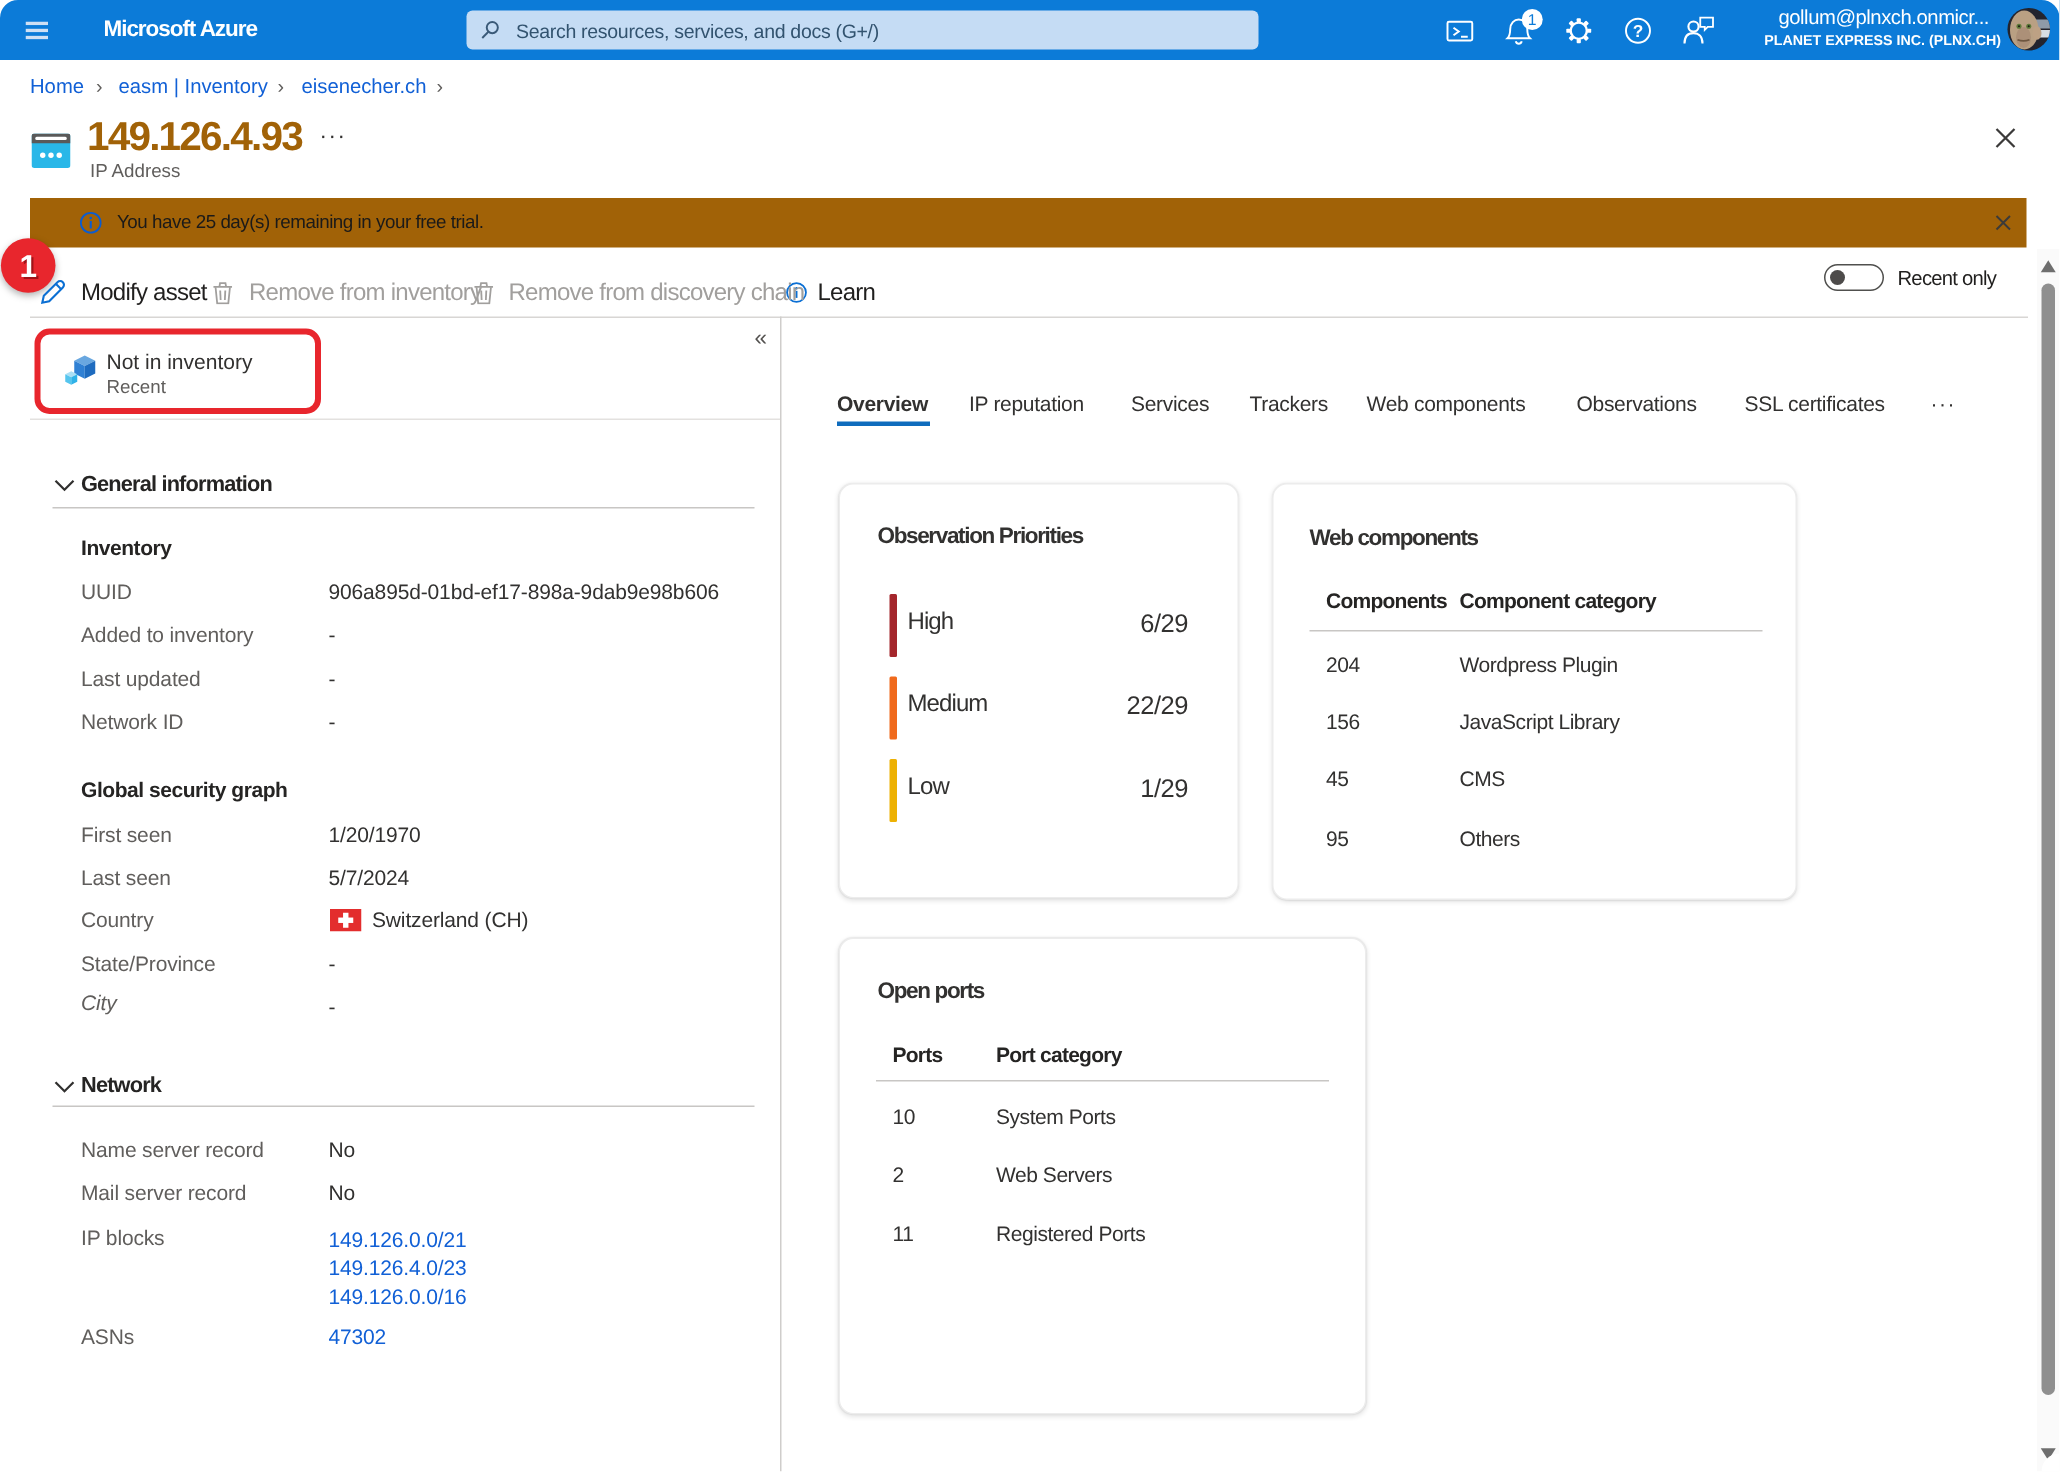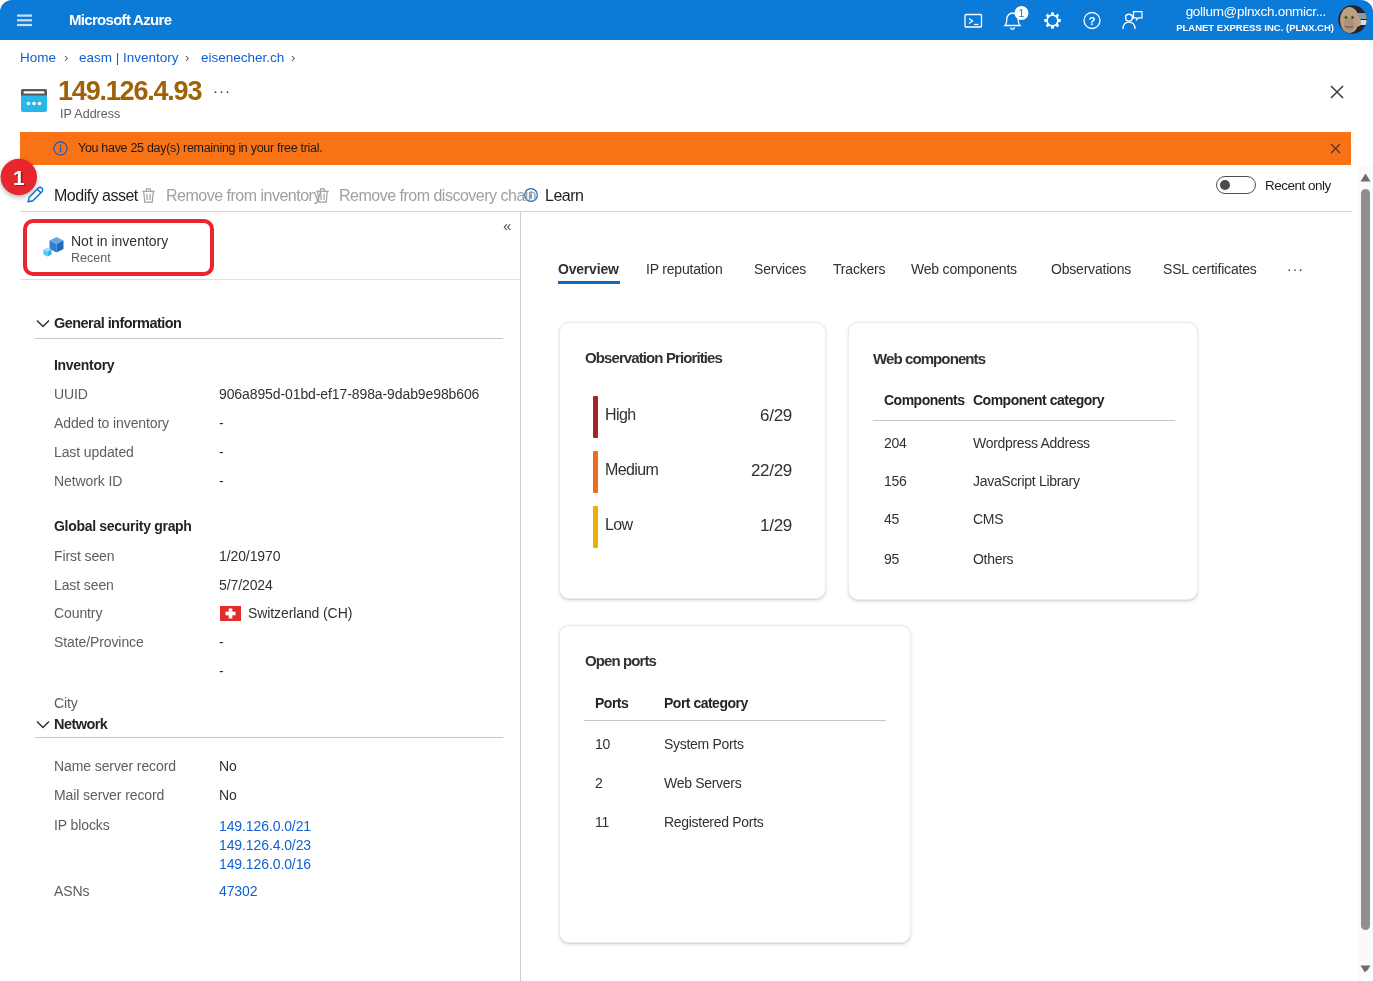--- a/index.html
+++ b/index.html
@@ -17,21 +17,21 @@
 
   
   .crumb { position:absolute; top:50px; font-size:13.5px; color:#1160d6; }
   .crumbsep { position:absolute; top:50px; font-size:13px; color:#605e5c; }
 
   
   #title { position:absolute; left:58px; top:76px; font-size:27px; font-weight:700; color:#a16207; letter-spacing:-1.2px; }
   #subtitle { position:absolute; left:60px; top:107px; font-size:12.5px; color:#605e5c; }
 
   
-  #banner { position:absolute; left:20px; top:132px; width:1331px; height:33px; background:#f97316; }
+  #banner { position:absolute; left:20px; top:132px; width:1331px; height:33px; background:#a16207; }
   #banner .txt { position:absolute; left:58px; top:9px; font-size:12.5px; color:#1b1a19; letter-spacing:-0.3px; }
 
   
   .cmdtext { position:absolute; top:187px; font-size:16px; letter-spacing:-0.5px; }
   .dark { color:#201f1e; }
   .grey { color:#a19f9d; }
   #cmddivider { position:absolute; left:20px; top:211px; width:1332px; height:1px; background:#d8d6d4; }
 
   
   #toggle { position:absolute; left:1216px; top:176px; width:40px; height:18px; border:1px solid #50504e; border-radius:9px; }
@@ -69,20 +69,27 @@
 <body>
 <div id="page">
 
   <div id="topbar">
     <svg class="abs" style="left:17px;top:14px" width="15" height="13" viewBox="0 0 15 13">
       <rect x="0" y="0.5" width="15" height="2.2" fill="#cfe0f4"></rect>
       <rect x="0" y="5.2" width="15" height="2.2" fill="#cfe0f4"></rect>
       <rect x="0" y="9.9" width="15" height="2.2" fill="#cfe0f4"></rect>
     </svg>
     <div class="brand">Microsoft Azure</div>
+    <div id="searchbox">
+      <svg style="margin-left:9px" width="14" height="14" viewBox="0 0 14 14">
+        <circle cx="8.2" cy="5.4" r="3.7" fill="none" stroke="#3a5a78" stroke-width="1.3"></circle>
+        <line x1="1.5" y1="12.3" x2="5.6" y2="8.2" stroke="#3a5a78" stroke-width="1.3"></line>
+      </svg>
+      <div class="ph">Search resources, services, and docs (G+/)</div>
+    </div>
     <svg class="abs" style="left:955px;top:0" width="195" height="40" viewBox="0 0 195 40">
 
       <g stroke="#fff" stroke-width="1.3" fill="none">
         <rect x="10" y="14.5" width="16.5" height="12.5" rx="1"></rect>
         <path d="M14 18.5 L17.5 21 L14 23.5"></path>
         <path d="M19 24.5 L23.5 24.5"></path>
       </g>
 
       <g stroke="#fff" stroke-width="1.3" fill="none">
         <path d="M50 25.5 C50 25.5 51.8 23.8 51.8 19.5 C51.8 15.6 54.5 13 57.5 13 C60.5 13 63.2 15.6 63.2 19.5 C63.2 23.8 65 25.5 65 25.5 Z"></path>
@@ -275,21 +282,21 @@
   <div class="val" style="top:577px;">5/7/2024</div>
   <div class="lbl" style="top:605px;">Country</div>
   <svg class="abs" style="left:220px;top:606px" width="21" height="15" viewBox="0 0 21 15">
     <rect width="21" height="15" fill="#e32d2d"></rect>
     <rect x="8.7" y="2.5" width="3.6" height="10" fill="#fff"></rect>
     <rect x="5.5" y="5.7" width="10" height="3.6" fill="#fff"></rect>
   </svg>
   <div class="val" style="left:248px;top:605px;">Switzerland (CH)</div>
   <div class="lbl" style="top:634px;">State/Province</div>
   <div class="val" style="top:634px;">-</div>
-  <div class="lbl" style="top:695px;">City</div>
+  <div class="lbl" style="top:660px;font-style:italic;">City</div>
   <div class="val" style="top:663px;">-</div>
 
   <svg class="abs" style="left:36px;top:720px" width="14" height="9" viewBox="0 0 14 9">
     <path d="M1,1.5 L7,7.5 L13,1.5" fill="none" stroke="#323130" stroke-width="1.5"></path>
   </svg>
   <div class="sech" style="top:716px;">Network</div>
   <div class="divh" style="left:35px;top:737px;width:468px;"></div>
 
   <div class="lbl" style="top:758px;">Name server record</div>
   <div class="val" style="top:758px;">No</div>
@@ -321,21 +328,21 @@
   <div class="prio-bar" style="left:593px;top:506px;height:42px;background:#edb103;"></div>
   <div class="prio-name" style="left:605px;top:516px;">Low</div>
   <div class="prio-val" style="left:692px;top:516px;width:100px;">1/29</div>
 
   <div class="card" style="left:848px;top:322px;width:350px;height:278px;"></div>
   <div class="cardtitle" style="left:873px;top:350px;">Web components</div>
   <div class="th" style="left:884px;top:392px;">Components</div>
   <div class="th" style="left:973px;top:392px;">Component category</div>
   <div class="divh" style="left:873px;top:420px;width:302px;background:#c8c6c4;"></div>
   <div class="td" style="left:884px;top:435px;">204</div>
-  <div class="td" style="left:973px;top:435px;">Wordpress Address</div>
+  <div class="td" style="left:973px;top:435px;">Wordpress Plugin</div>
   <div class="td" style="left:884px;top:473px;">156</div>
   <div class="td" style="left:973px;top:473px;">JavaScript Library</div>
   <div class="td" style="left:884px;top:511px;">45</div>
   <div class="td" style="left:973px;top:511px;">CMS</div>
   <div class="td" style="left:884px;top:551px;">95</div>
   <div class="td" style="left:973px;top:551px;">Others</div>
 
   <div class="card" style="left:559px;top:625px;width:352px;height:318px;"></div>
   <div class="cardtitle" style="left:585px;top:652px;">Open ports</div>
   <div class="th" style="left:595px;top:695px;">Ports</div>

